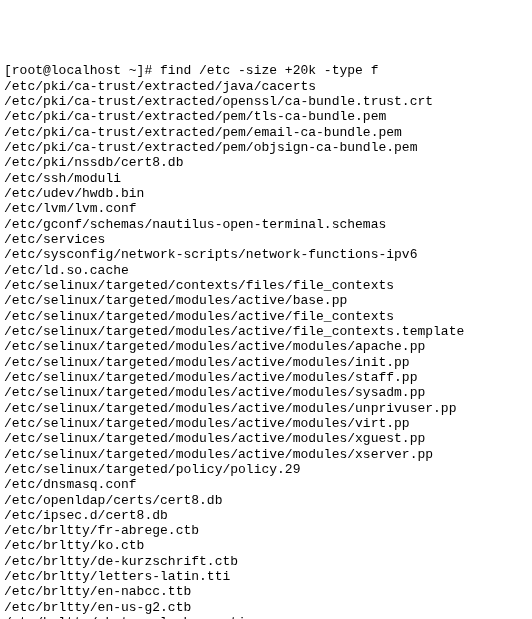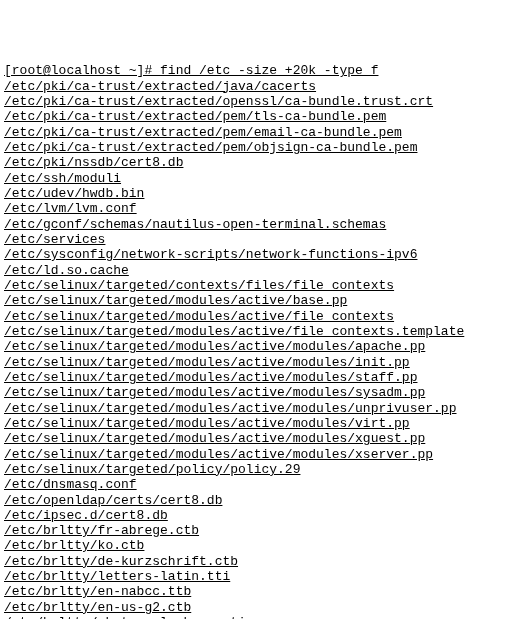--- a/index.html
+++ b/index.html
@@ -6,21 +6,21 @@
     body {
       background: #fff;
       color: #000;
       font-family: "Courier New", Courier, monospace;
       font-size: 13px;
       line-height: 1.18;
       padding: 2px 4px;
       white-space: pre;
       width: 532px;
     }
-    .line { display: block; text-decoration: underline; }
+    .line { display: block; }
   </style>
 </head>
 <body>
 
 
 
 <div><span class="line"><span>[root@localhost ~]# </span><span>find /etc -size +20k -type f</span></span><span id="out"><span class="line">/etc/pki/ca-trust/extracted/java/cacerts</span><span class="line">/etc/pki/ca-trust/extracted/openssl/ca-bundle.trust.crt</span><span class="line">/etc/pki/ca-trust/extracted/pem/tls-ca-bundle.pem</span><span class="line">/etc/pki/ca-trust/extracted/pem/email-ca-bundle.pem</span><span class="line">/etc/pki/ca-trust/extracted/pem/objsign-ca-bundle.pem</span><span class="line">/etc/pki/nssdb/cert8.db</span><span class="line">/etc/ssh/moduli</span><span class="line">/etc/udev/hwdb.bin</span><span class="line">/etc/lvm/lvm.conf</span><span class="line">/etc/gconf/schemas/nautilus-open-terminal.schemas</span><span class="line">/etc/services</span><span class="line">/etc/sysconfig/network-scripts/network-functions-ipv6</span><span class="line">/etc/ld.so.cache</span><span class="line">/etc/selinux/targeted/contexts/files/file_contexts</span><span class="line">/etc/selinux/targeted/modules/active/base.pp</span><span class="line">/etc/selinux/targeted/modules/active/file_contexts</span><span class="line">/etc/selinux/targeted/modules/active/file_contexts.template</span><span class="line">/etc/selinux/targeted/modules/active/modules/apache.pp</span><span class="line">/etc/selinux/targeted/modules/active/modules/init.pp</span><span class="line">/etc/selinux/targeted/modules/active/modules/staff.pp</span><span class="line">/etc/selinux/targeted/modules/active/modules/sysadm.pp</span><span class="line">/etc/selinux/targeted/modules/active/modules/unprivuser.pp</span><span class="line">/etc/selinux/targeted/modules/active/modules/virt.pp</span><span class="line">/etc/selinux/targeted/modules/active/modules/xguest.pp</span><span class="line">/etc/selinux/targeted/modules/active/modules/xserver.pp</span><span class="line">/etc/selinux/targeted/policy/policy.29</span><span class="line">/etc/dnsmasq.conf</span><span class="line">/etc/openldap/certs/cert8.db</span><span class="line">/etc/ipsec.d/cert8.db</span><span class="line">/etc/brltty/fr-abrege.ctb</span><span class="line">/etc/brltty/ko.ctb</span><span class="line">/etc/brltty/de-kurzschrift.ctb</span><span class="line">/etc/brltty/letters-latin.tti</span><span class="line">/etc/brltty/en-nabcc.ttb</span><span class="line">/etc/brltty/en-us-g2.ctb</span><span class="line">/etc/brltty/zh-tw-polyphone.cti</span></span></div>
 
 
 

